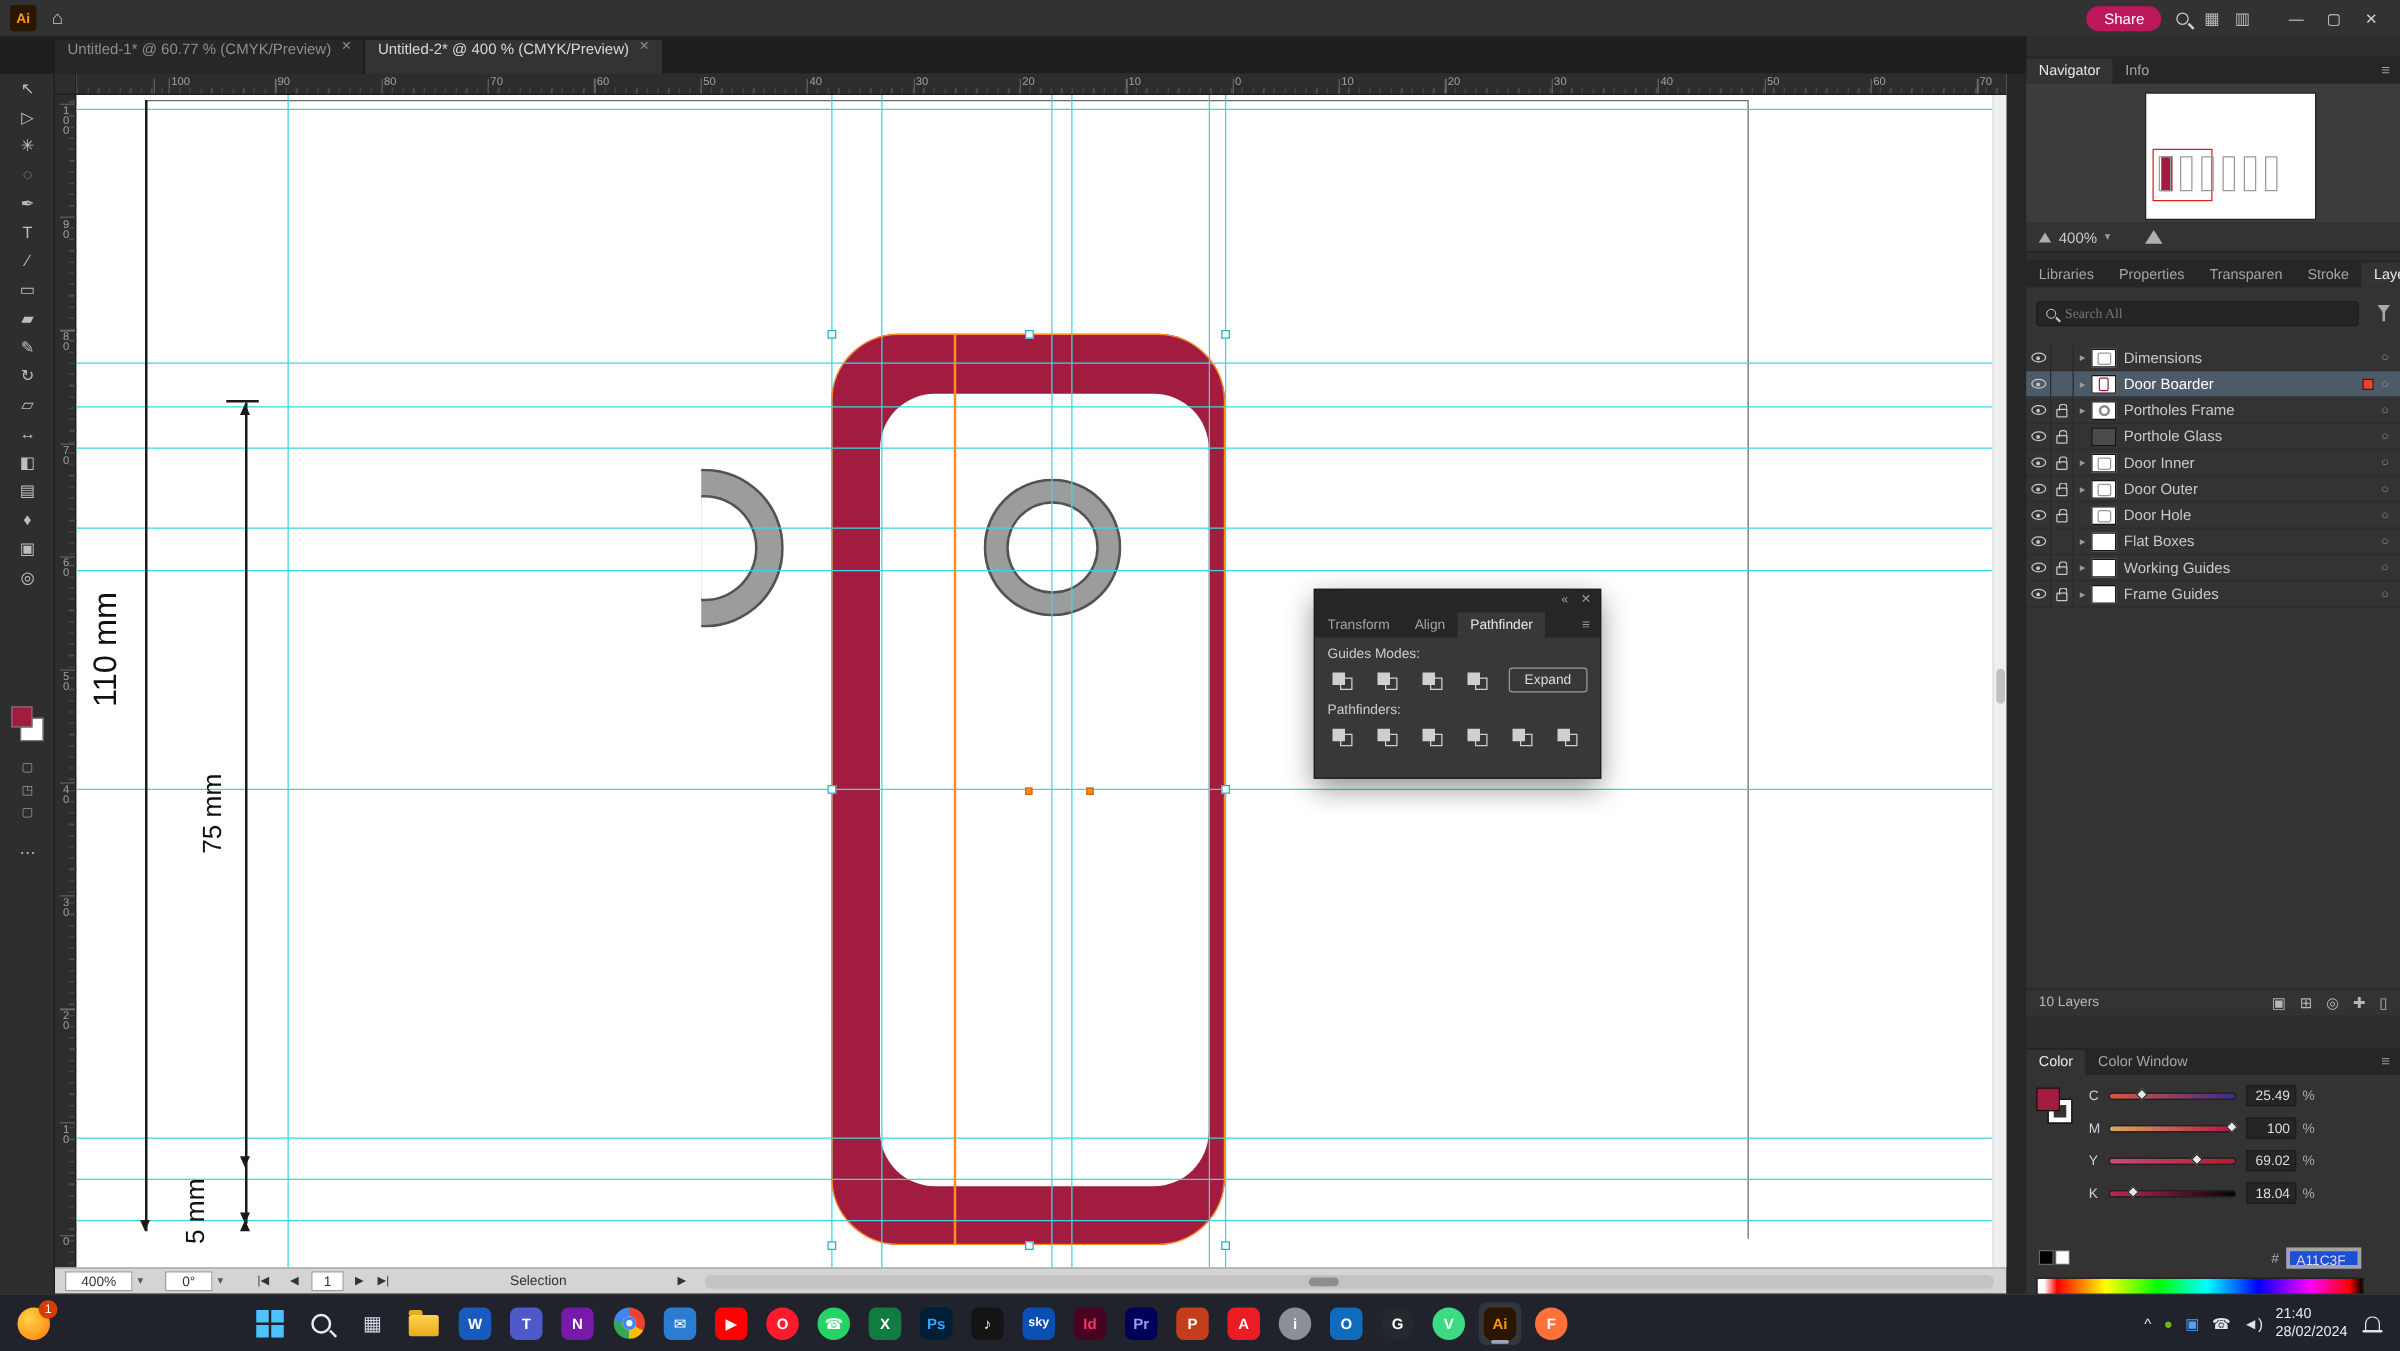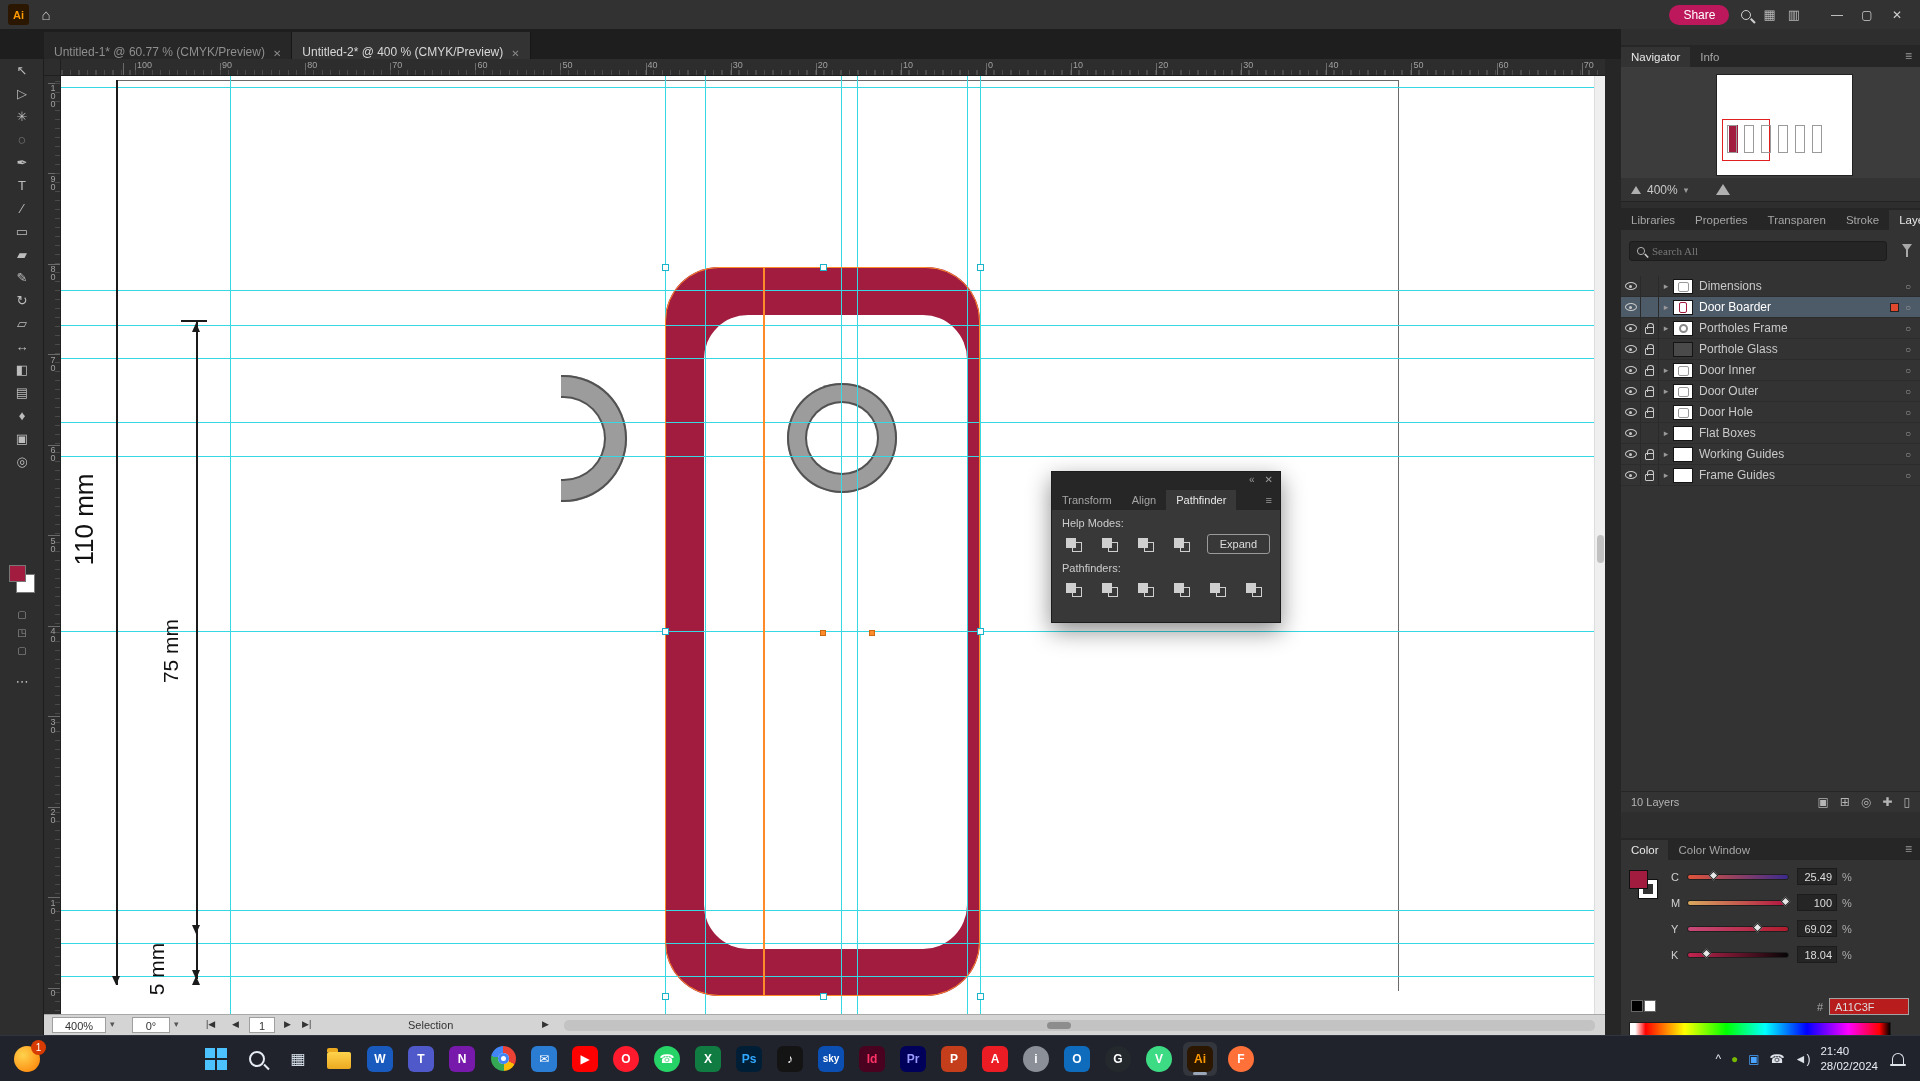--- a/index.html
+++ b/index.html
@@ -18,21 +18,21 @@
   #share-btn { background:#be185d; color:#fff; font-size:12px; padding:3px 14px; border-radius:11px; }
   .i-search { width:10px; height:10px; border:1.6px solid #cfcfcf; border-radius:50%; position:relative; display:inline-block; }
   .i-search::after { content:""; position:absolute; left:8px; top:9px; width:6px; height:1.6px; background:#cfcfcf; transform:rotate(45deg); }
   .ws-ic { color:#b8b8b8; font-size:13px; }
   #win-controls { display:flex; gap:0; margin-left:10px; }
   #win-controls span { width:30px; text-align:center; color:#cfcfcf; font-size:12px; padding:4px 0; }
 
   
   #tabbar { position:absolute; left:0; top:29px; width:1621px; height:30px; background:#1e1e1e;
     display:flex; align-items:flex-end; padding-left:44px; z-index:30; }
-  .doc-tab { height:27px; display:flex; align-items:flex-end; gap:8px; padding:0 10px; font-size:12px;
+  .doc-tab { height:27px; display:flex; align-items:flex-start; gap:8px; padding:0 10px; font-size:12px;
     color:#8e8e8e; background:#272727; border-right:1px solid #161616; }
   .doc-tab.active { background:#333333; color:#d8d8d8; }
   .tab-close { color:#8a8a8a; font-size:10px; }
 
   
   #toolbar { position:absolute; left:0; top:59px; width:44px; height:976px; background:#2e2e2e;
     border-right:1px solid #1d1d1d; z-index:20; }
   .tool { width:44px; height:23px; display:flex; align-items:center; justify-content:center;
     color:#bdbdbd; font-size:13px; }
   #tb-swatches { position:absolute; left:8px; top:505px; width:28px; height:30px; }
@@ -158,21 +158,21 @@
   .crow { position:absolute; left:0; height:20px; width:299px; }
   .clabel { position:absolute; left:50px; top:3px; font-size:11px; color:#d0d0d0; }
   .ctrack { position:absolute; left:66px; top:6px; width:102px; height:6px; border-radius:3px; border:1px solid #1f1f1f; }
   .cthumb { position:absolute; top:-3px; width:7px; height:7px; background:#e8e8e8; border:1px solid #222; transform:rotate(45deg); }
   .cval { position:absolute; left:176px; top:0px; width:40px; height:17px; background:#252525; border:1px solid #1c1c1c; color:#ddd; font-size:11px; text-align:right; padding:2px 4px; }
   .cunit { position:absolute; left:221px; top:3px; font-size:11px; color:#aaa; }
   #mini-bw { position:absolute; left:10px; top:140px; width:26px; height:14px; }
   #mini-bw .b { position:absolute; left:0; top:0; width:12px; height:12px; background:#000; border:1px solid #666; }
   #mini-bw .w { position:absolute; left:13px; top:0; width:12px; height:12px; background:#fff; border:1px solid #666; }
   #hex-label { position:absolute; left:196px; top:141px; color:#aaa; font-size:11px; }
-  #hex-field { position:absolute; left:208px; top:138px; width:80px; height:17px; background:#b91c1c; border:1px solid #a3a3a3; color:#ddd; font-size:11px; padding:2px 5px; }
+  #hex-field { position:absolute; left:208px; top:138px; width:60px; height:17px; background:#1d4ed8; border:3px solid #a3a3a3; color:#ddd; font-size:11px; padding:2px 5px; }
   #spectrum { position:absolute; left:8px; top:162px; width:262px; height:15px; border:1px solid #1c1c1c;
     background:linear-gradient(90deg,#fff 0 2%,#f00 6%,#ff0 21%,#0f0 37%,#0ff 52%,#00f 68%,#f0f 84%,#f00 96%,#000 100%); }
 
   
   #statusbar { position:absolute; left:44px; top:1014px; width:1561px; height:21px; background:#d4d4d4; border-top:1px solid #a8a8a8; color:#333; font-size:11px; z-index:20; }
   .sb-box { position:absolute; top:2px; height:16px; background:#fff; border:1px solid #9f9f9f; text-align:center; padding-top:2px; }
   .sb-caret { position:absolute; top:4px; color:#555; font-size:9px; }
   .sb-txt { position:absolute; top:4px; }
   #sb-track { position:absolute; left:520px; right:10px; top:5px; height: 11px; background:#c3c3c3; border-radius:5px; }
   #sb-thumb { position:absolute; left:483px; top:2px; width:24px; height:7px; background:#8d8d8d; border-radius:4px; }
@@ -373,21 +373,21 @@
     <span>«</span>
     <span>✕</span>
   </div>
   <div id="pf-tabs">
       <div class="pf-tab">Transform</div>
       <div class="pf-tab">Align</div>
       <div class="pf-tab active">Pathfinder</div>
       <div id="pf-burger">≡</div>
     </div>
   <div id="pf-body">
-    <div>Help Modes:</div>
+    <div>Guides Modes:</div>
     <div class="pf-row">
       <div id="pf-shape-icons" class="pf-row" style="margin:0;">
           <div class="pfbtn">
             <span class="a"></span>
             <span class="b"></span>
           </div>
           <div class="pfbtn">
             <span class="a"></span>
             <span class="b"></span>
           </div>

